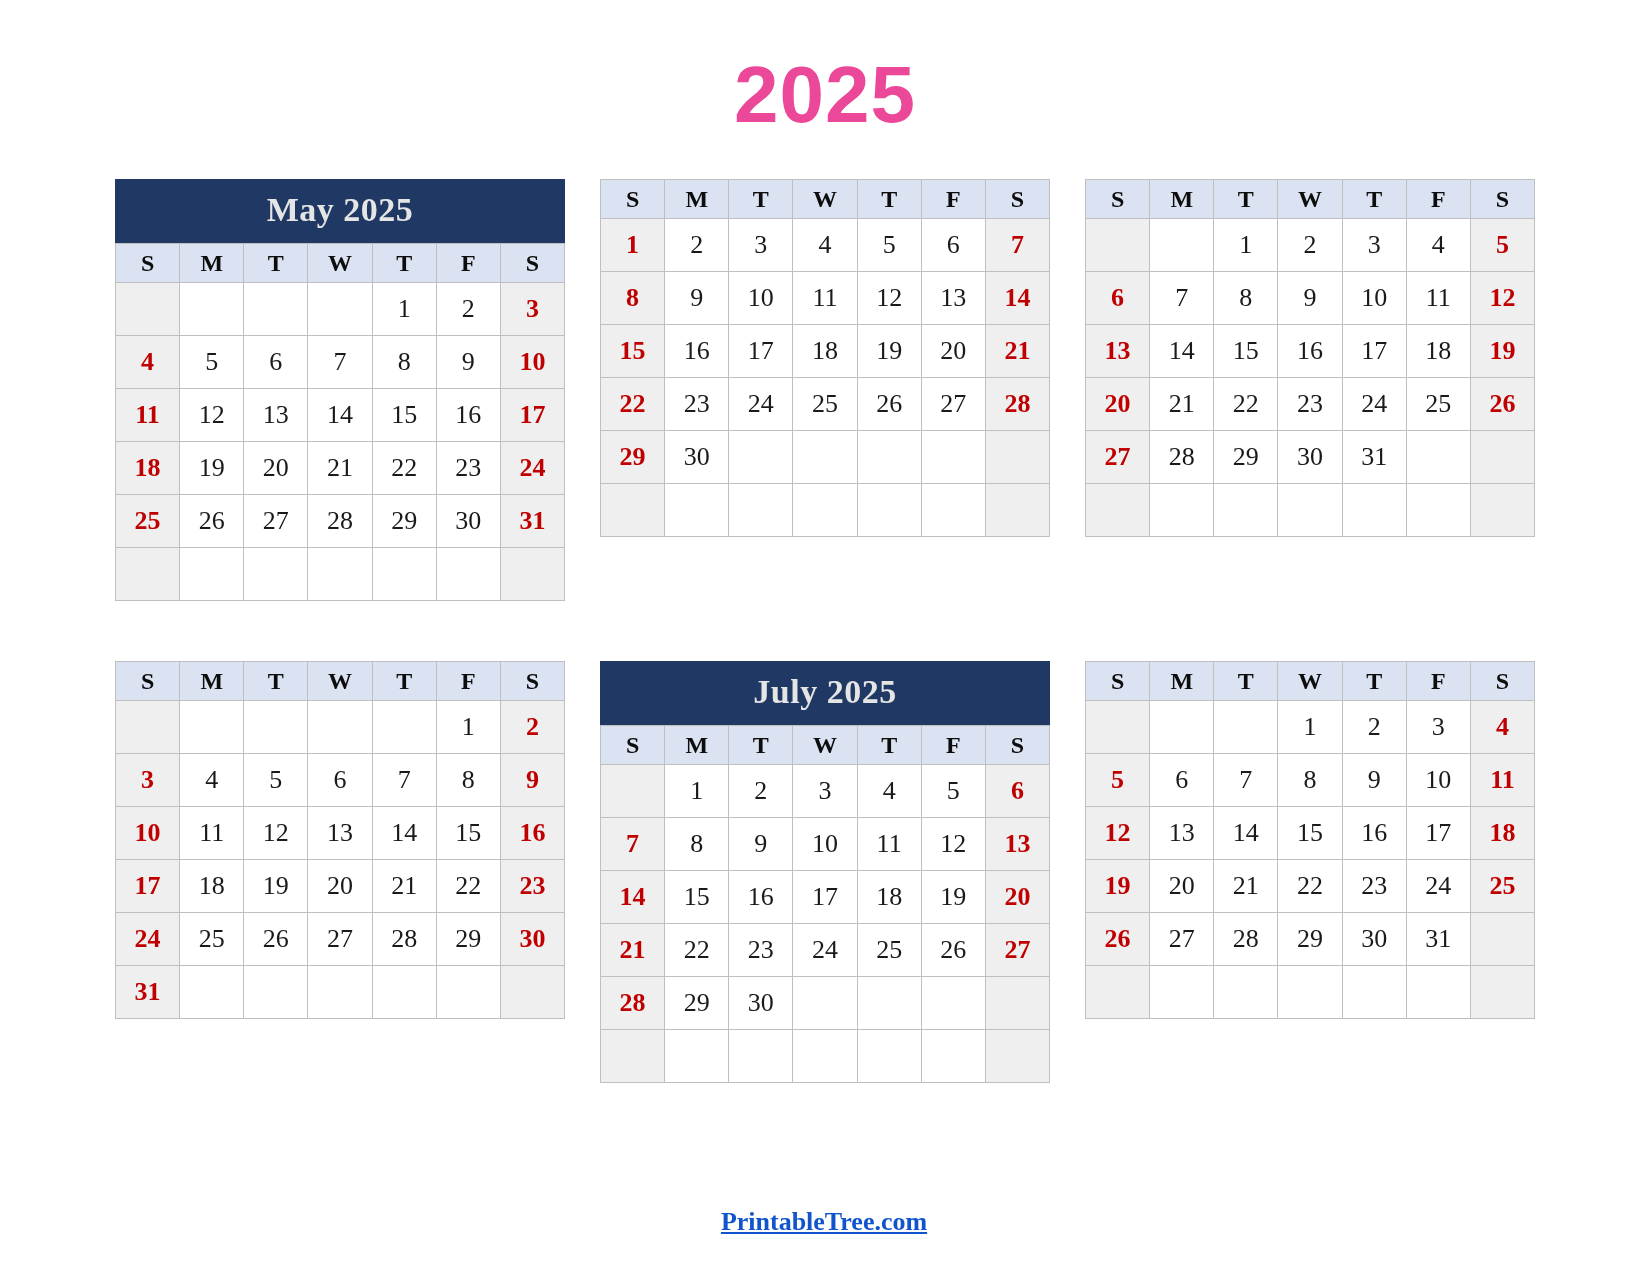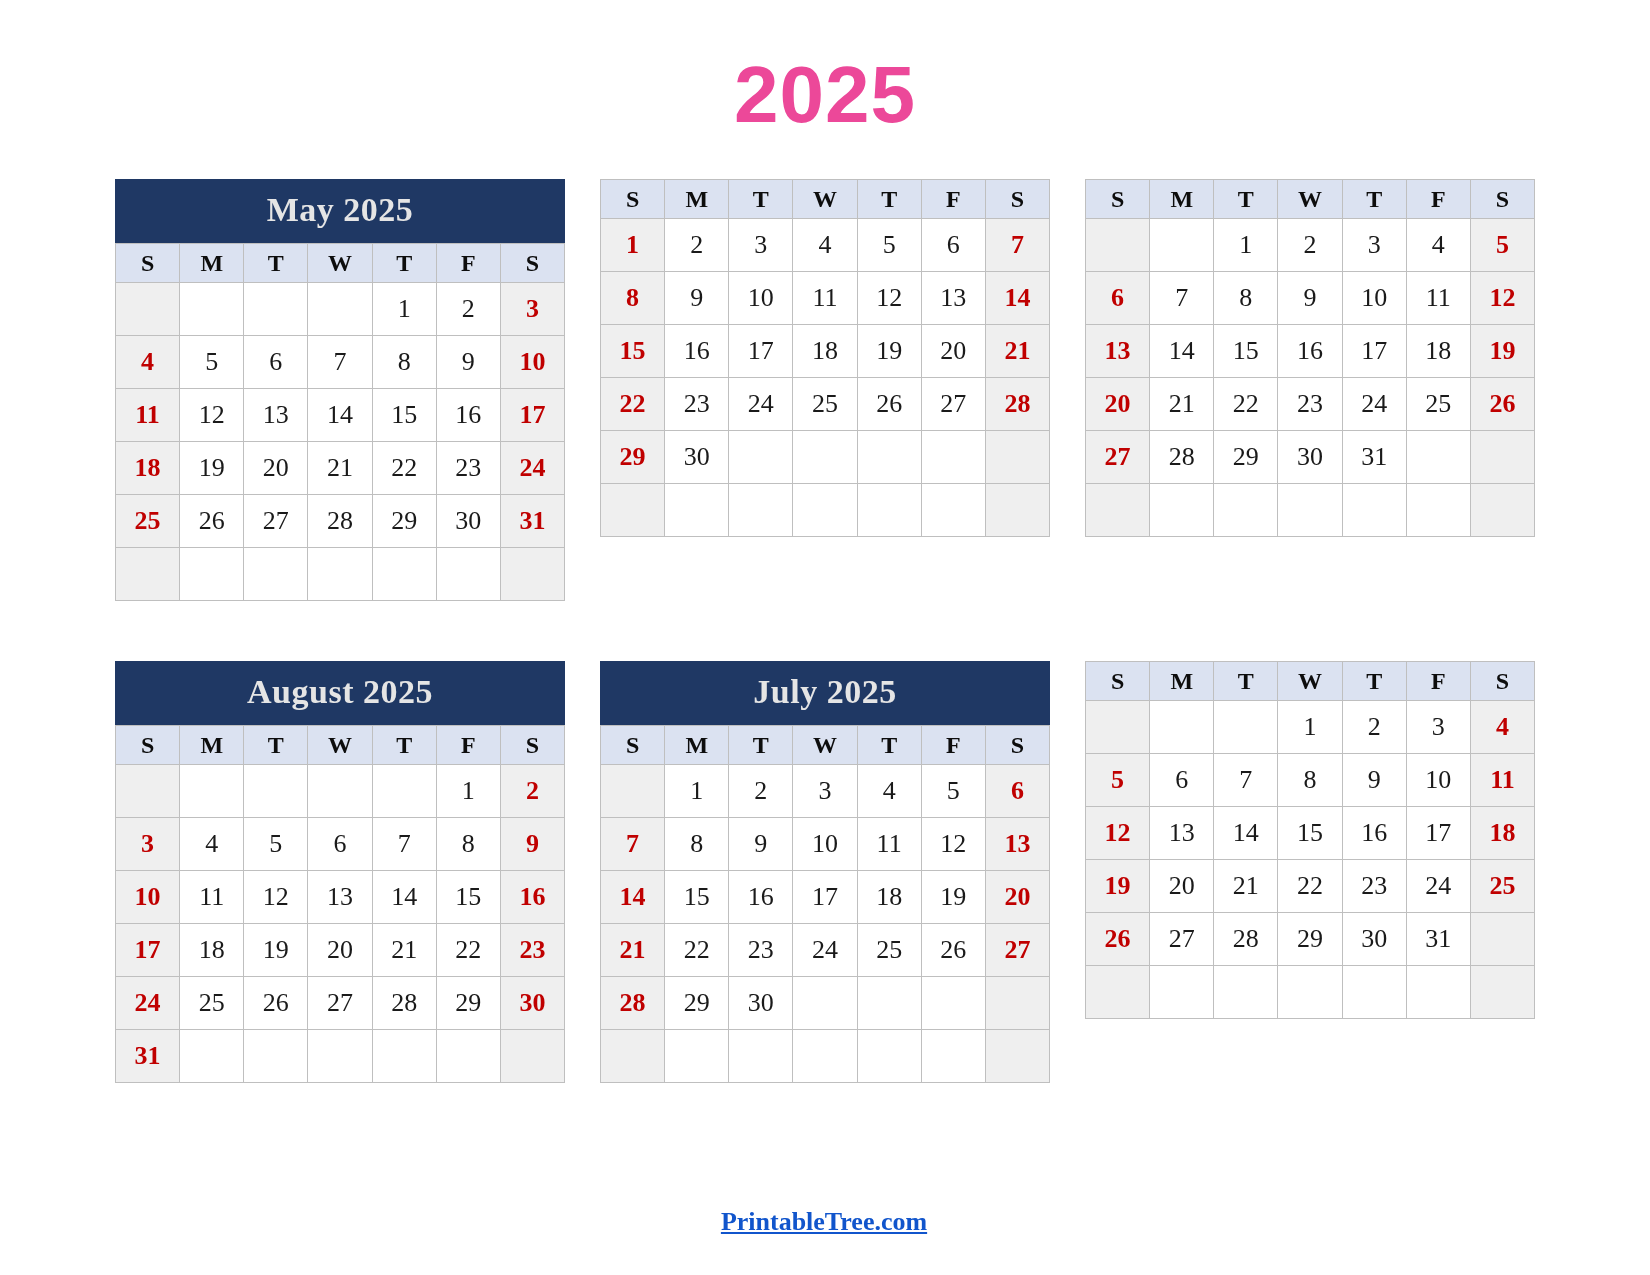--- a/index.html
+++ b/index.html
@@ -325,21 +325,20 @@
             <td class="empty"></td>
             <td class="empty"></td>
             <td class="empty"></td>
             <td class="empty"></td>
             <td class="sat empty"></td>
           </tr>
         </tbody>
       </table>
     </div>
     <div class="month">
-      <div class="month-header">August 2025</div>
       <table class="cal">
         <thead>
           <tr>
             <th>S</th>
             <th>M</th>
             <th>T</th>
             <th>W</th>
             <th>T</th>
             <th>F</th>
             <th>S</th>

